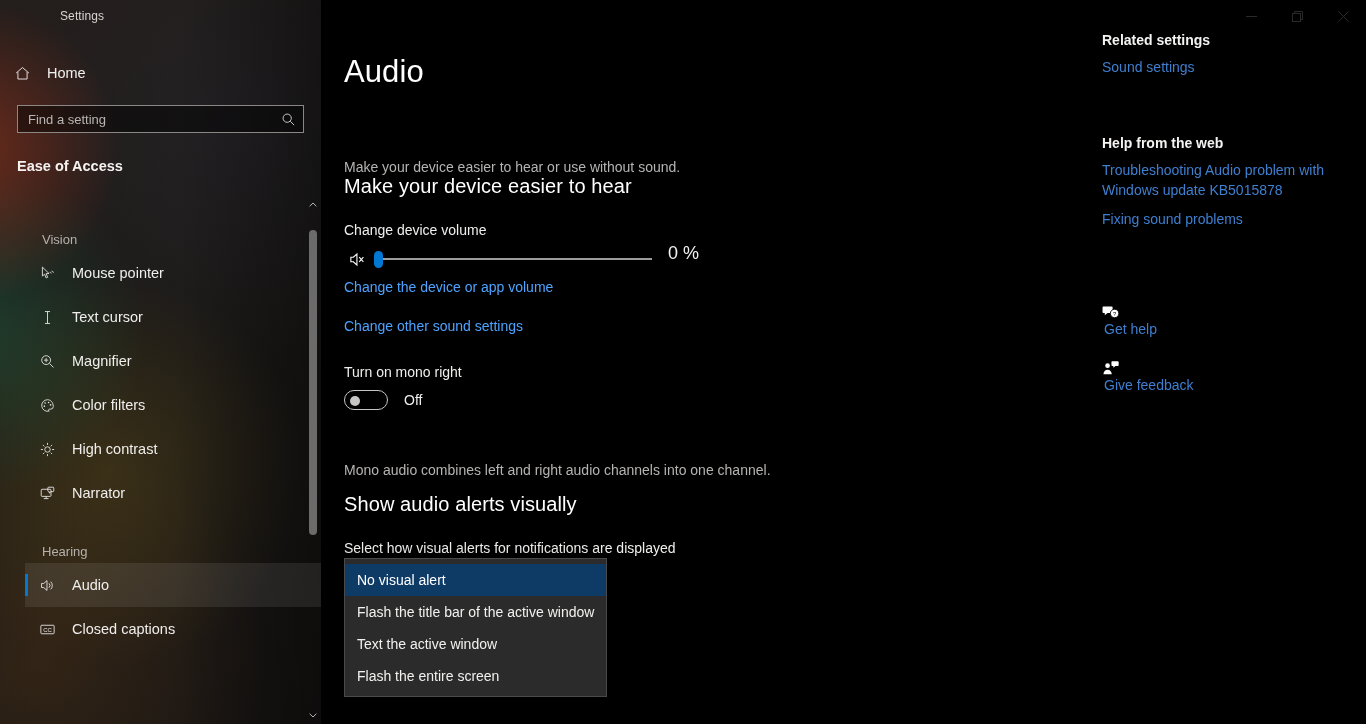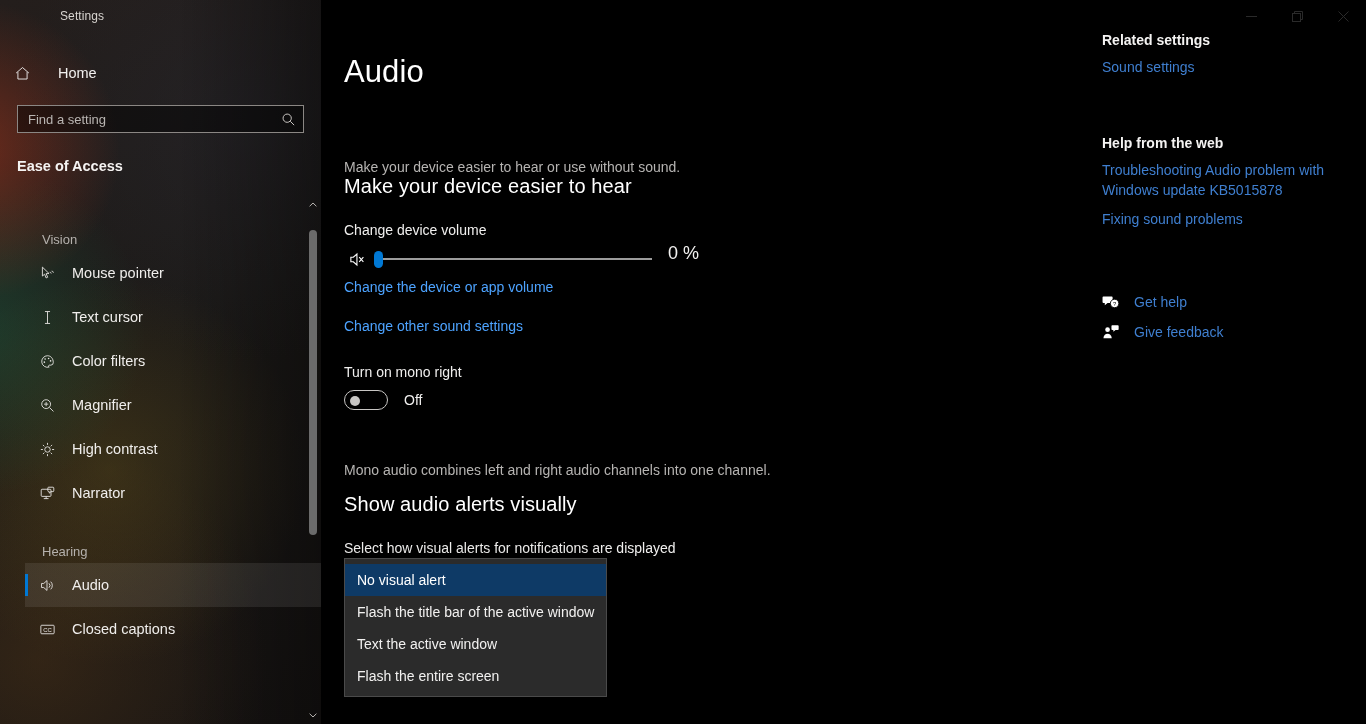--- a/index.html
+++ b/index.html
@@ -82,21 +82,21 @@
   .home-row {
     position: absolute;
     left: 0; top: 56px;
     width: 305px;
     height: 34px;
     display: flex;
     align-items: center;
     padding-left: 14px;
   }
   .home-ico { width: 30px; display: flex; align-items: center; color: #eceaea; }
-  .home-lbl { font-size: 14.5px; color: #f2f0ef; margin-left: 14px; text-align: right; }
+  .home-lbl { font-size: 14.5px; color: #f2f0ef; margin-left: 3px; text-align: right; }
 
   .search-box {
     position: absolute;
     left: 17px; top: 105px;
     width: 287px;
     height: 28px;
     background: rgba(0,0,0,.45);
     border: 1px solid #8b8784;
     display: flex;
     align-items: center;
@@ -381,23 +381,24 @@
     font-size: 14px;
     color: #3f7fd0;
     text-decoration: none;
     margin-top: 10px;
     line-height: 1.38;
     cursor: pointer;
   }
 
   .rail-action {
     display: flex;
-    align-items: center;
-    margin-top: 12px;
+    align-items: flex-start;
+    margin-top: 22px;
     cursor: pointer;
+    flex-direction: column;
   }
   .rail-action .ra-ico {
     width: 30px;
     display: flex; align-items: center; justify-content: flex-start;
     color: #ffffff;
   }
   .rail-action .ra-lbl {
     font-size: 14px;
     color: #3f7fd0;
     margin-left: 2px;
@@ -475,39 +476,39 @@
           <svg width="17" height="17" viewBox="0 0 20 20" aria-hidden="true">
             <path d="M10 3 V17 M7 3 H13 M7 17 H13" fill="none" stroke="currentColor" stroke-width="1.05"></path>
           </svg>
         </span>
         <span class="ni-lbl">Text cursor</span>
       </div>
 
       <div class="nav-item">
         <span class="ni-ico">
           <svg width="17" height="17" viewBox="0 0 20 20" aria-hidden="true">
+            <circle cx="8.4" cy="8.4" r="5.2" fill="none" stroke="currentColor" stroke-width="1.05"></circle>
+            <path d="M12.3 12.3 L17 17" stroke="currentColor" stroke-width="1.05"></path>
+            <path d="M8.4 5.9 V10.9 M5.9 8.4 H10.9" stroke="currentColor" stroke-width="1"></path>
+          </svg>
+        </span>
+        <span class="ni-lbl">Magnifier</span>
+      </div>
+
+      <div class="nav-item">
+        <span class="ni-ico">
+          <svg width="17" height="17" viewBox="0 0 20 20" aria-hidden="true">
             <path d="M10 3.2 a6.8 6.8 0 1 0 2 13.3 c-1.4-.5-.9-2 .2-2.2 h1.7 a3 3 0 0 0 2.9-3 C16.8 6.5 13.9 3.2 10 3.2 Z" fill="none" stroke="currentColor" stroke-width="1.05"></path>
             <circle cx="7.2" cy="7" r=".95" fill="currentColor"></circle>
             <circle cx="11.3" cy="6.4" r=".95" fill="currentColor"></circle>
             <circle cx="6.3" cy="10.8" r=".95" fill="currentColor"></circle>
             <circle cx="13.6" cy="9.3" r=".95" fill="currentColor"></circle>
           </svg>
         </span>
         <span class="ni-lbl">Color filters</span>
-      </div>
-
-      <div class="nav-item">
-        <span class="ni-ico">
-          <svg width="17" height="17" viewBox="0 0 20 20" aria-hidden="true">
-            <circle cx="8.4" cy="8.4" r="5.2" fill="none" stroke="currentColor" stroke-width="1.05"></circle>
-            <path d="M12.3 12.3 L17 17" stroke="currentColor" stroke-width="1.05"></path>
-            <path d="M8.4 5.9 V10.9 M5.9 8.4 H10.9" stroke="currentColor" stroke-width="1"></path>
-          </svg>
-        </span>
-        <span class="ni-lbl">Magnifier</span>
       </div>
 
       <div class="nav-item">
         <span class="ni-ico">
           <svg width="17" height="17" viewBox="0 0 20 20" aria-hidden="true">
             <circle cx="10" cy="10" r="3.2" fill="none" stroke="currentColor" stroke-width="1.05"></circle>
             <g stroke="currentColor" stroke-width="1.05">
               <path d="M10 2.2 V4.6 M10 15.4 V17.8 M2.2 10 H4.6 M15.4 10 H17.8"></path>
               <path d="M4.6 4.6 L6.3 6.3 M13.7 13.7 L15.4 15.4 M15.4 4.6 L13.7 6.3 M6.3 13.7 L4.6 15.4"></path>
             </g>

